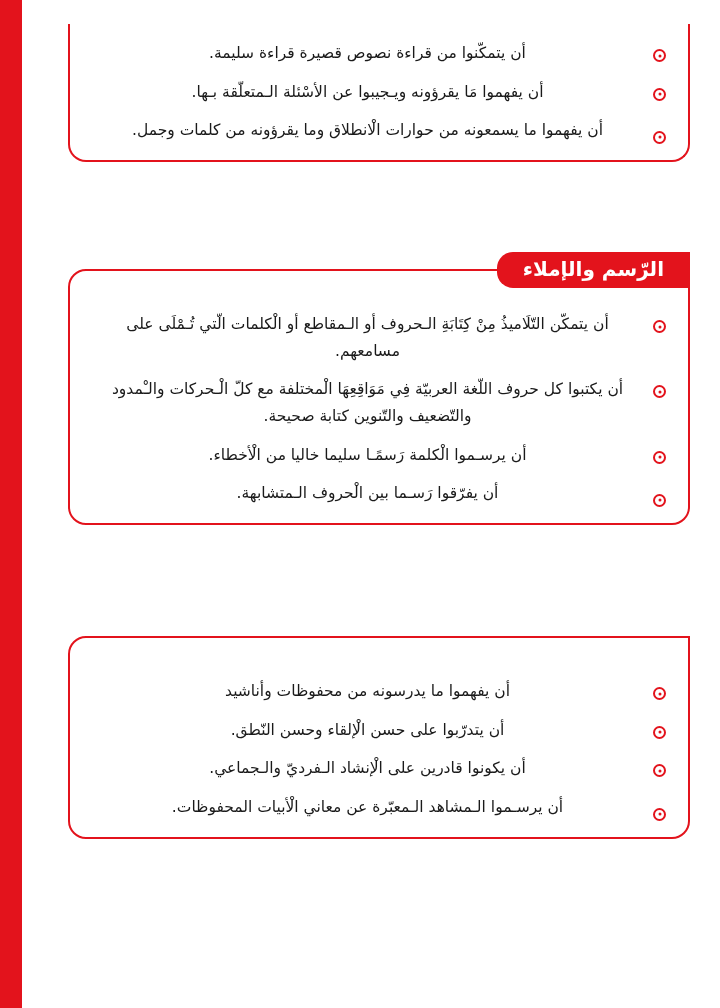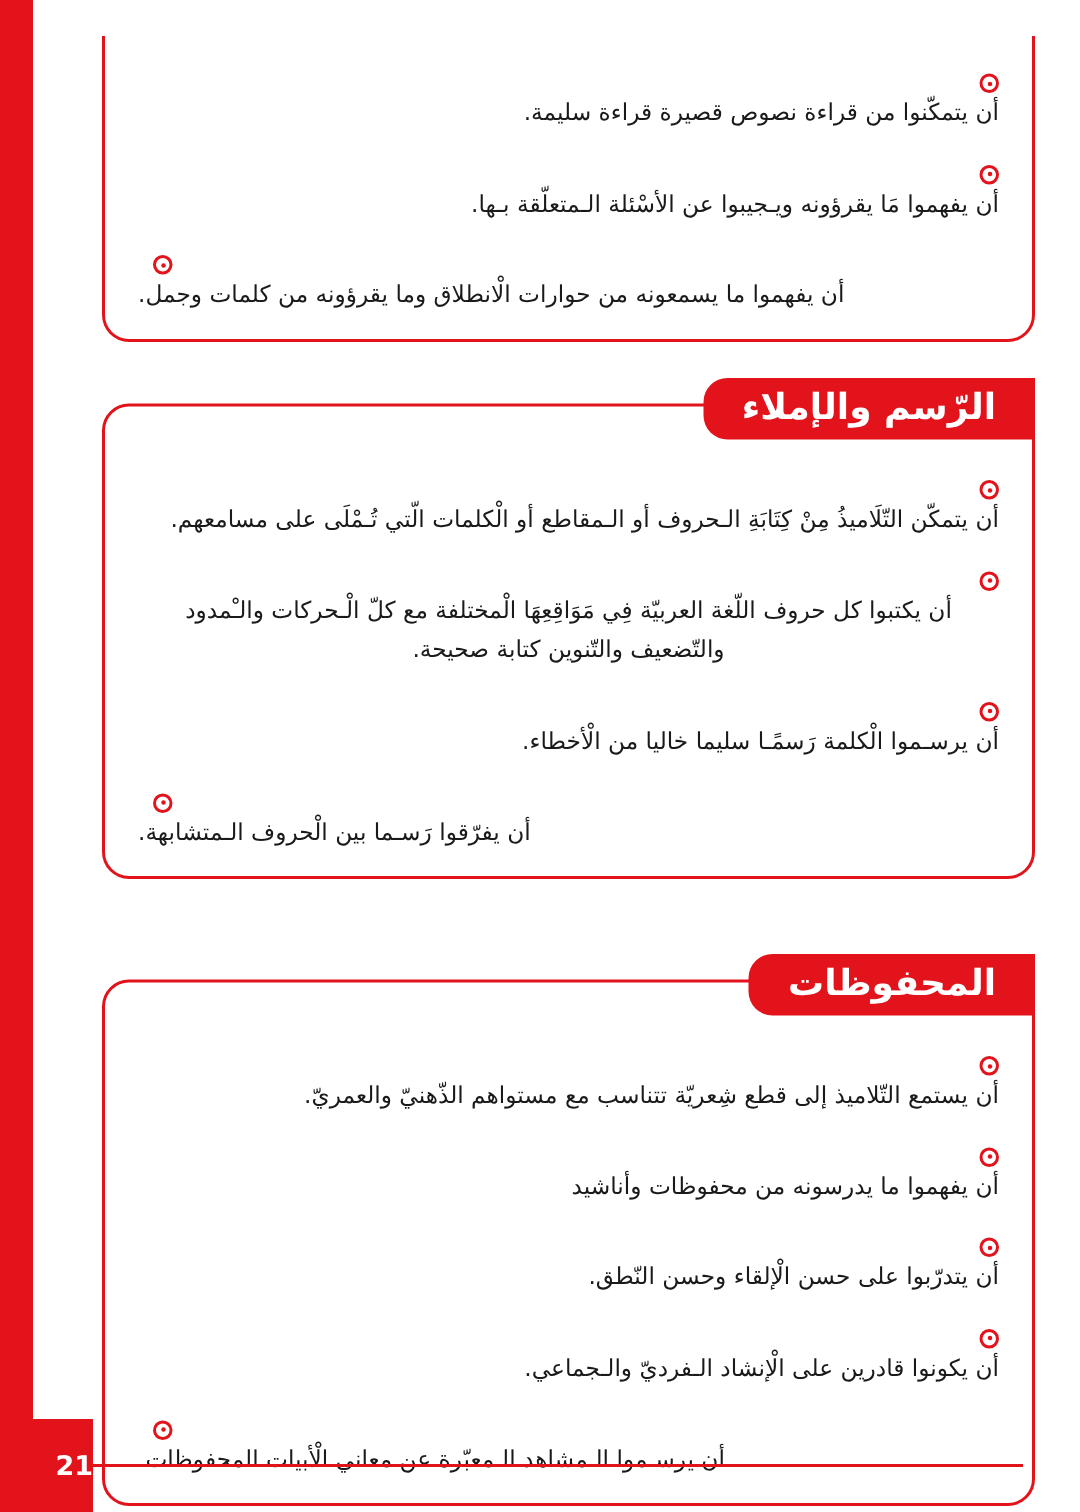--- a/index.html
+++ b/index.html
@@ -57,21 +57,21 @@
     height: 34px;
     margin-bottom: -17px;
     display: flex;
     justify-content: flex-start;
     padding-right: 0;
     z-index: 5;
   }
   .title-tab {
     background: #e3131c;
     color: #ffffff;
-    font-size: 24px;
+    font-size: 20px;
     font-weight: bold;
     letter-spacing: 1px;
     padding: 4px 26px 6px 26px;
     border-radius: 16px 0 0 16px;
     line-height: 1.3;
     white-space: nowrap;
     position: absolute;
     right: 0;
     top: 0;
     direction: rtl;
@@ -83,21 +83,21 @@
 
   ul.items {
     list-style: none;
     margin: 0;
     padding: 0;
     direction: rtl;
   }
   ul.items li {
     position: relative;
     display: flex;
-    flex-direction: column;
+    flex-direction: row;
     align-items: flex-start;
     justify-content: flex-start;
     margin: 0 0 12px 0;
     font-size: 15.5px;
     line-height: 1.72;
     color: #1a1a1a;
   }
   ul.items li:last-child {
     margin-bottom: 0;
     align-items: flex-end;
@@ -215,49 +215,38 @@
           </li>
           <li>
             <span class="bullet"></span>
             <span class="item-text">أن يفرّقوا رَسـما بين الْحروف الـمتشابهة.</span>
           </li>
         </ul>
       </div>
     </div>
 
     <div class="section" id="sec-memorize">
-      <div class="title-wrap">
-        <div class="title-tab">المحفوظات</div>
-      </div>
       <div class="card with-tab">
         <ul class="items">
           <li>
             <span class="bullet"></span>
-            <span class="item-text">أن يستمع التّلاميذ إلى قطع شِعريّة تتناسب مع مستواهم الذّهنيّ والعمريّ.</span>
-          </li>
-          <li>
-            <span class="bullet"></span>
             <span class="item-text">أن يفهموا ما يدرسونه من محفوظات وأناشيد</span>
           </li>
           <li>
             <span class="bullet"></span>
             <span class="item-text">أن يتدرّبوا على حسن الْإلقاء وحسن النّطق.</span>
           </li>
           <li>
             <span class="bullet"></span>
             <span class="item-text">أن يكونوا قادرين على الْإنشاد الـفرديّ والـجماعي.</span>
           </li>
           <li>
             <span class="bullet"></span>
             <span class="item-text">أن يرسـموا الـمشاهد الـمعبّرة عن معاني الْأبيات المحفوظات.</span>
           </li>
         </ul>
       </div>
     </div>
 
   </div>
 
-  <div class="footer">
-    <div class="footer-rule"></div>
-    <div class="page-num-box">21</div>
-  </div>
 
 </div>
 
 </body></html>

